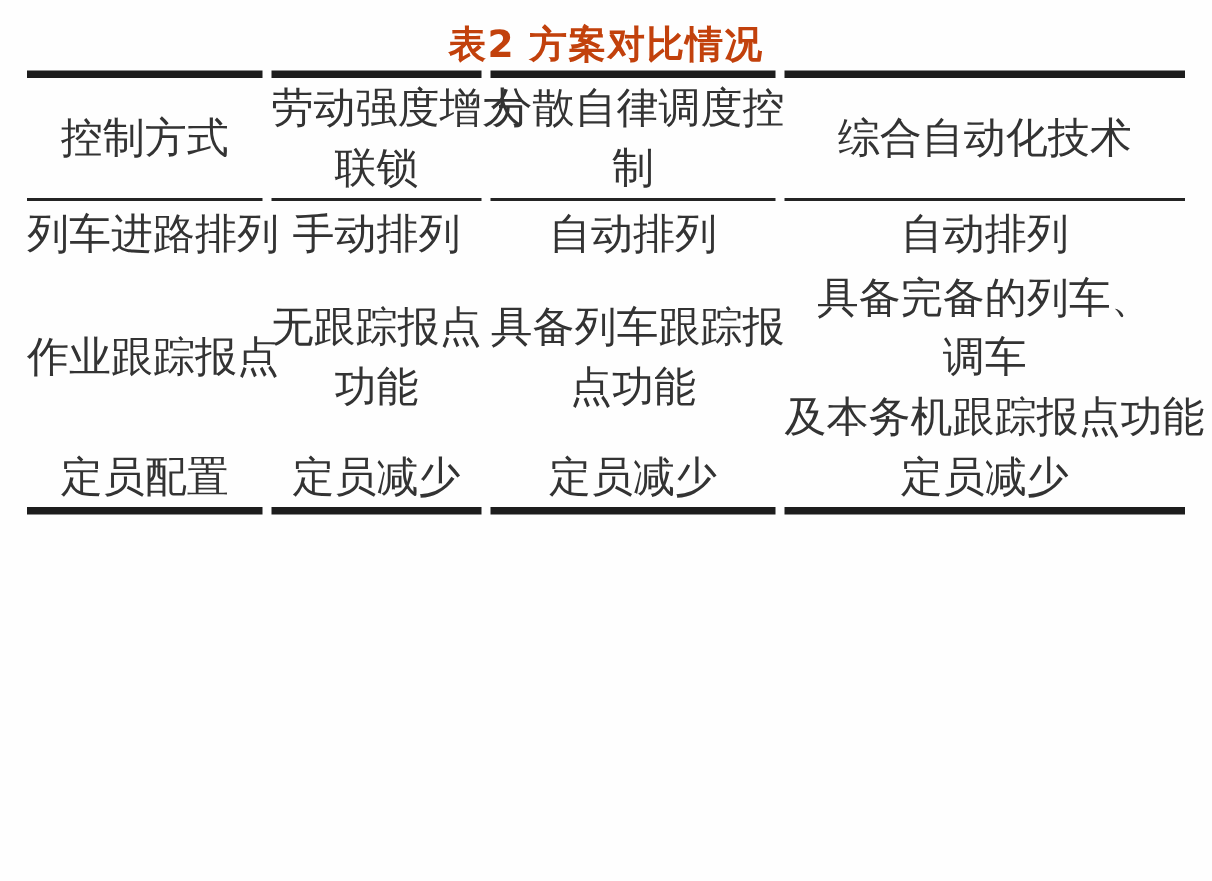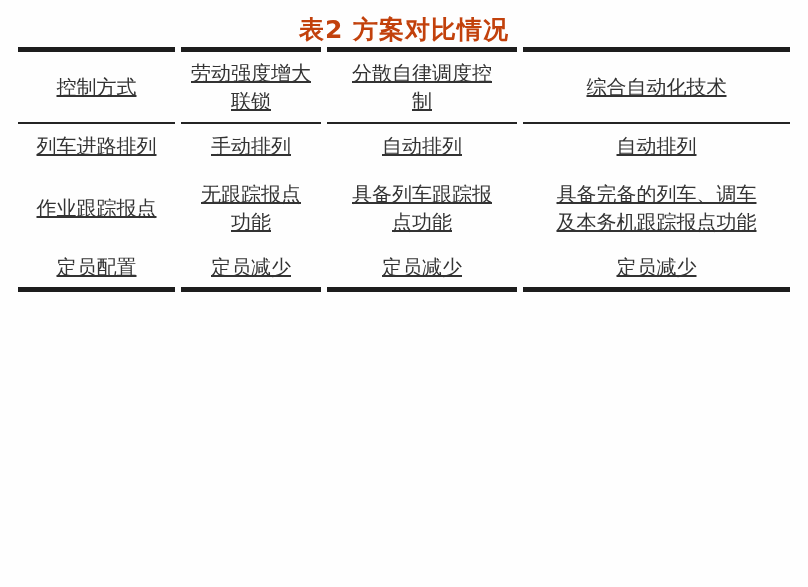--- a/index.html
+++ b/index.html
@@ -25,22 +25,21 @@
     font-size: 25px;
     color: #c2410c;
     letter-spacing: 1px;
   }
   table.cmp {
     border-collapse: separate;
     border-spacing: 6px 0;
     table-layout: fixed;
     width: 784px;
     margin-left: 12px;
-    font-size: 20px;
-    text-decoration: underline;
+    font-size: 28px;
   }
   col.c1 { width: 157px; }
   col.c2 { width: 140px; }
   col.c3 { width: 190px; }
   col.c4 { width: 267px; }
   .cmp th, .cmp td {
     padding: 0;
     text-align: center;
     vertical-align: middle;
     font-weight: normal;

